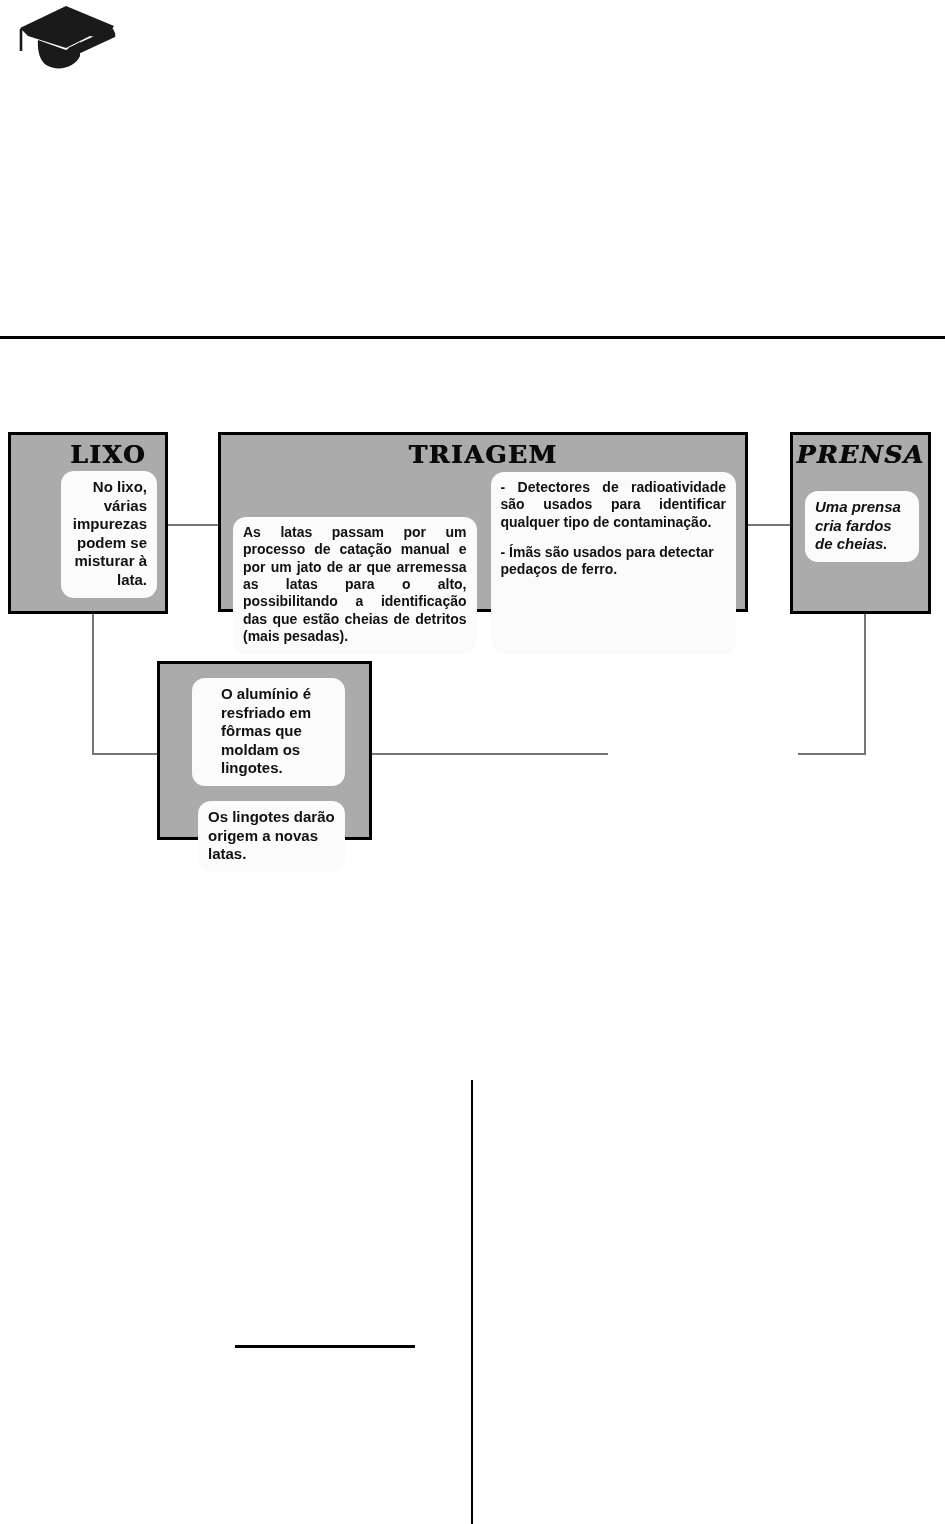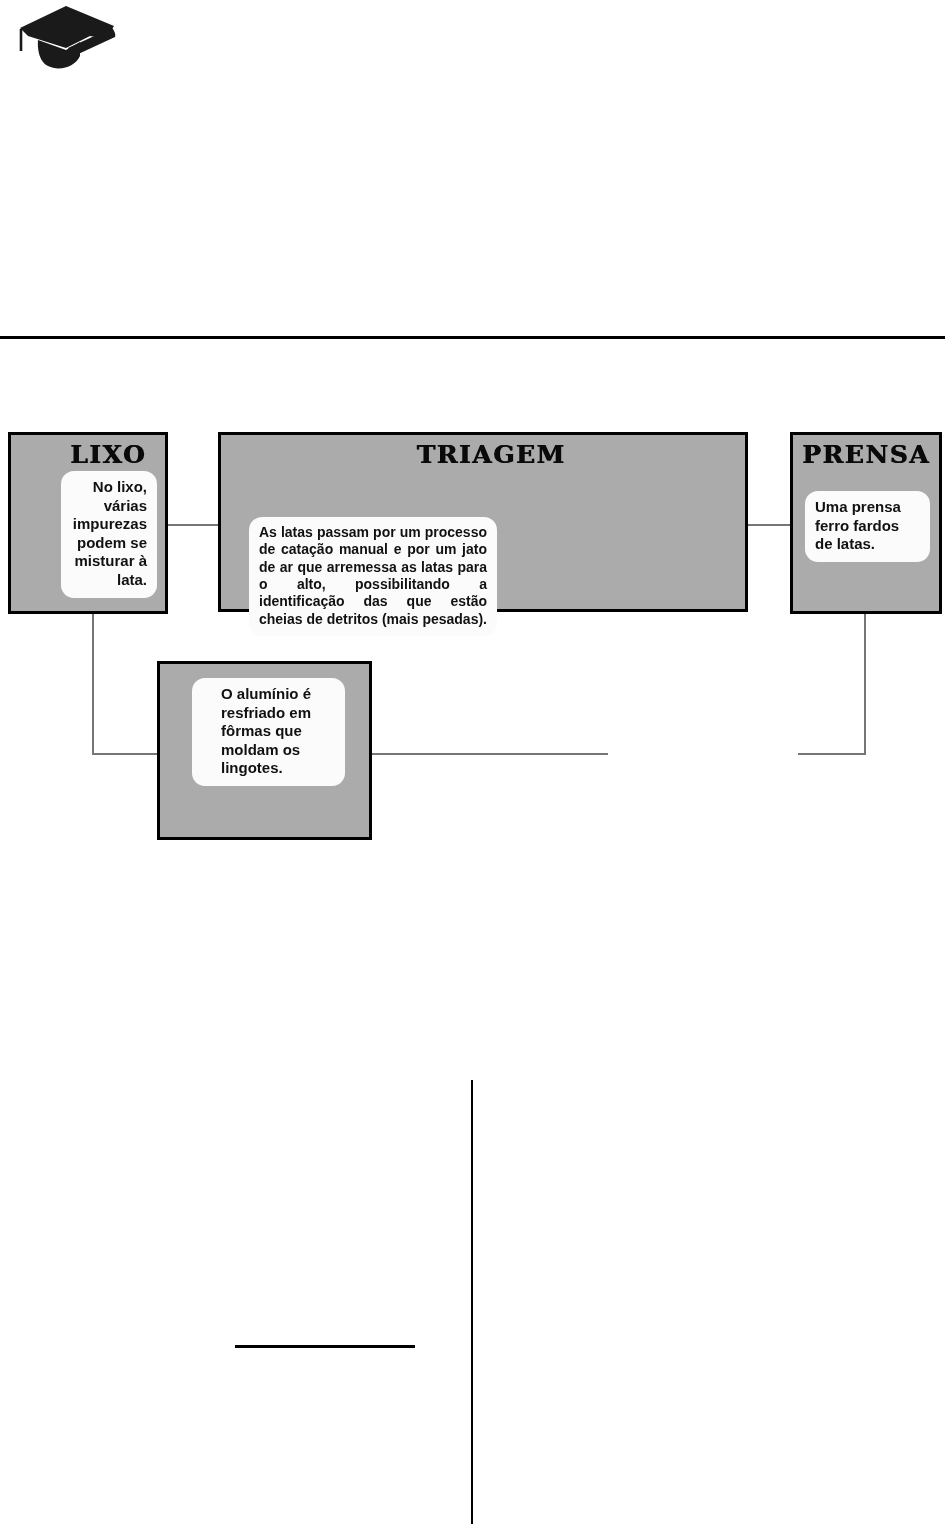--- a/index.html
+++ b/index.html
@@ -87,22 +87,22 @@
     font-family: "Liberation Sans", sans-serif;
     font-weight: bold;
     font-size: 14.5px;
     line-height: 1.24;
     padding: 7px 10px 8px 10px;
     box-sizing: border-box;
   }
 
   
   #node-lixo      { left: 8px;   top: 432px; width: 160px; height: 182px; padding-left: 40px; }
-  #node-triagem   { left: 218px; top: 432px; width: 530px; height: 180px; padding-left: 16px; }
-  #node-prensa    { left: 790px; top: 432px; width: 152px; height: 182px; }
+  #node-triagem   { left: 218px; top: 432px; width: 530px; height: 180px; }
+  #node-prensa    { left: 790px; top: 432px; width: 141px; height: 182px; font-style: italic; }
   #node-resfria   { left: 157px; top: 661px; width: 215px; height: 179px; }
   #node-forno     { left: 606px; top: 661px; width: 194px; height: 179px; }
 
   #node-lixo .bubble {
     margin: 4px 8px 0 10px;
     font-size: 15px;
     text-align: right;
   }
   #node-prensa .bubble {
     margin: 24px 9px 0 12px;
@@ -185,26 +185,31 @@
 
   <div class="node" id="node-lixo">
     <div class="node-title">LIXO</div>
     <div class="bubble">No lixo, várias impurezas podem se misturar à lata.</div>
   </div>
 
   <div class="node" id="node-triagem">
     <div class="node-title">TRIAGEM</div>
     <div class="triagem-cols">
       <div class="bubble justify" id="triagem-bubble-left">As latas passam por um processo de catação manual e por um jato de ar que arremessa as latas para o alto, possibilitando a identificação das que estão cheias  de detritos (mais pesadas).</div>
+      <div class="bubble" id="triagem-bubble-right">
+        <p class="justify">- Detectores de radioatividade são usados para identificar qualquer tipo de contaminação.</p>
+        <p class="spaced">- Ímãs são usados para detectar pedaços de ferro.</p>
+      </div>
     </div>
   </div>
 
   <div class="node" id="node-prensa">
     <div class="node-title">PRENSA</div>
-    <div class="bubble">Uma prensa ferro fardos de latas.</div>
+    <div class="bubble">Uma prensa cria fardos de cheias.</div>
   </div>
 
   <div class="node" id="node-resfria">
     <div class="bubble" id="bubble-resfria">O alumínio é resfriado em fôrmas que moldam os lingotes.</div>
+    <div class="bubble" id="bubble-lingotes">Os lingotes darão origem a novas latas.</div>
   </div>
 
 
 </div>
 
 </body></html>

